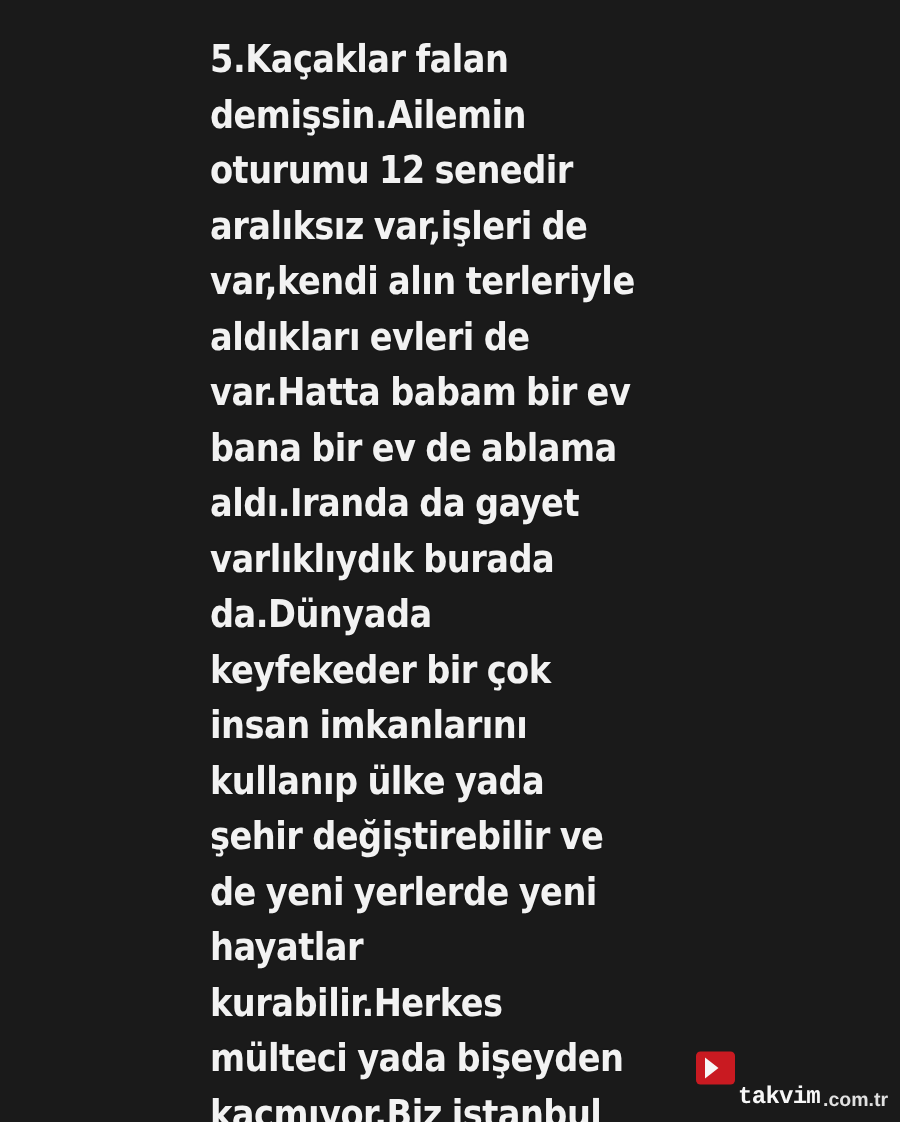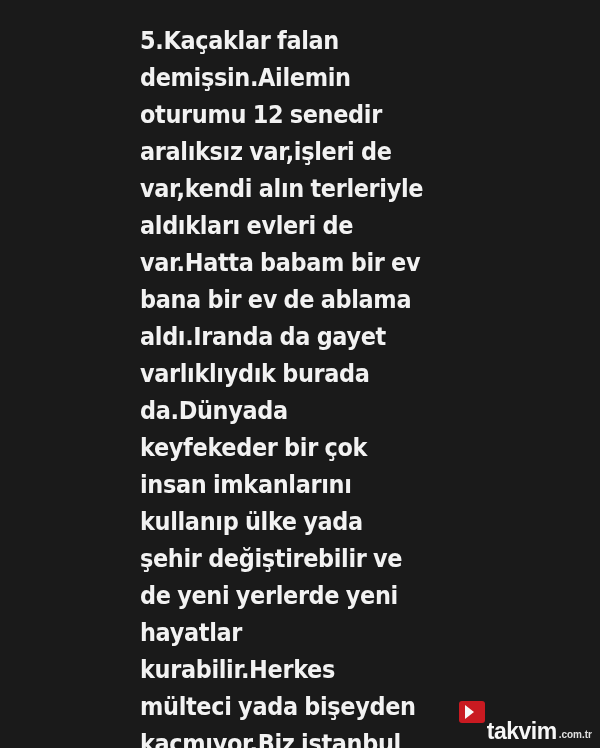--- a/index.html
+++ b/index.html
@@ -61,31 +61,31 @@
     left: 6px;
     top: 4px;
     width: 0;
     height: 0;
     border-left: 9px solid #ffffff;
     border-top: 7px solid transparent;
     border-bottom: 7px solid transparent;
   }
   .wm-text {
     color: #ffffff;
-    font-family: Liberation Sans, sans-serif;
+    font-family: Liberation Mono, monospace;
     font-weight: bold;
-    font-size: 23px;
+    font-size: 16px;
     letter-spacing: -0.5px;
     line-height: 22px;
     margin-top: 38px;
   }
   .wm-tld {
     color: #e8e8e8;
     font-family: "Liberation Sans", sans-serif;
-    font-size: 10px;
+    font-size: 13px;
     font-weight: bold;
     align-self: flex-end;
     padding-bottom: 2px;
     letter-spacing: 0px;
   }
 </style>
 </head>
 <body>
 
 <div class="story-canvas">

